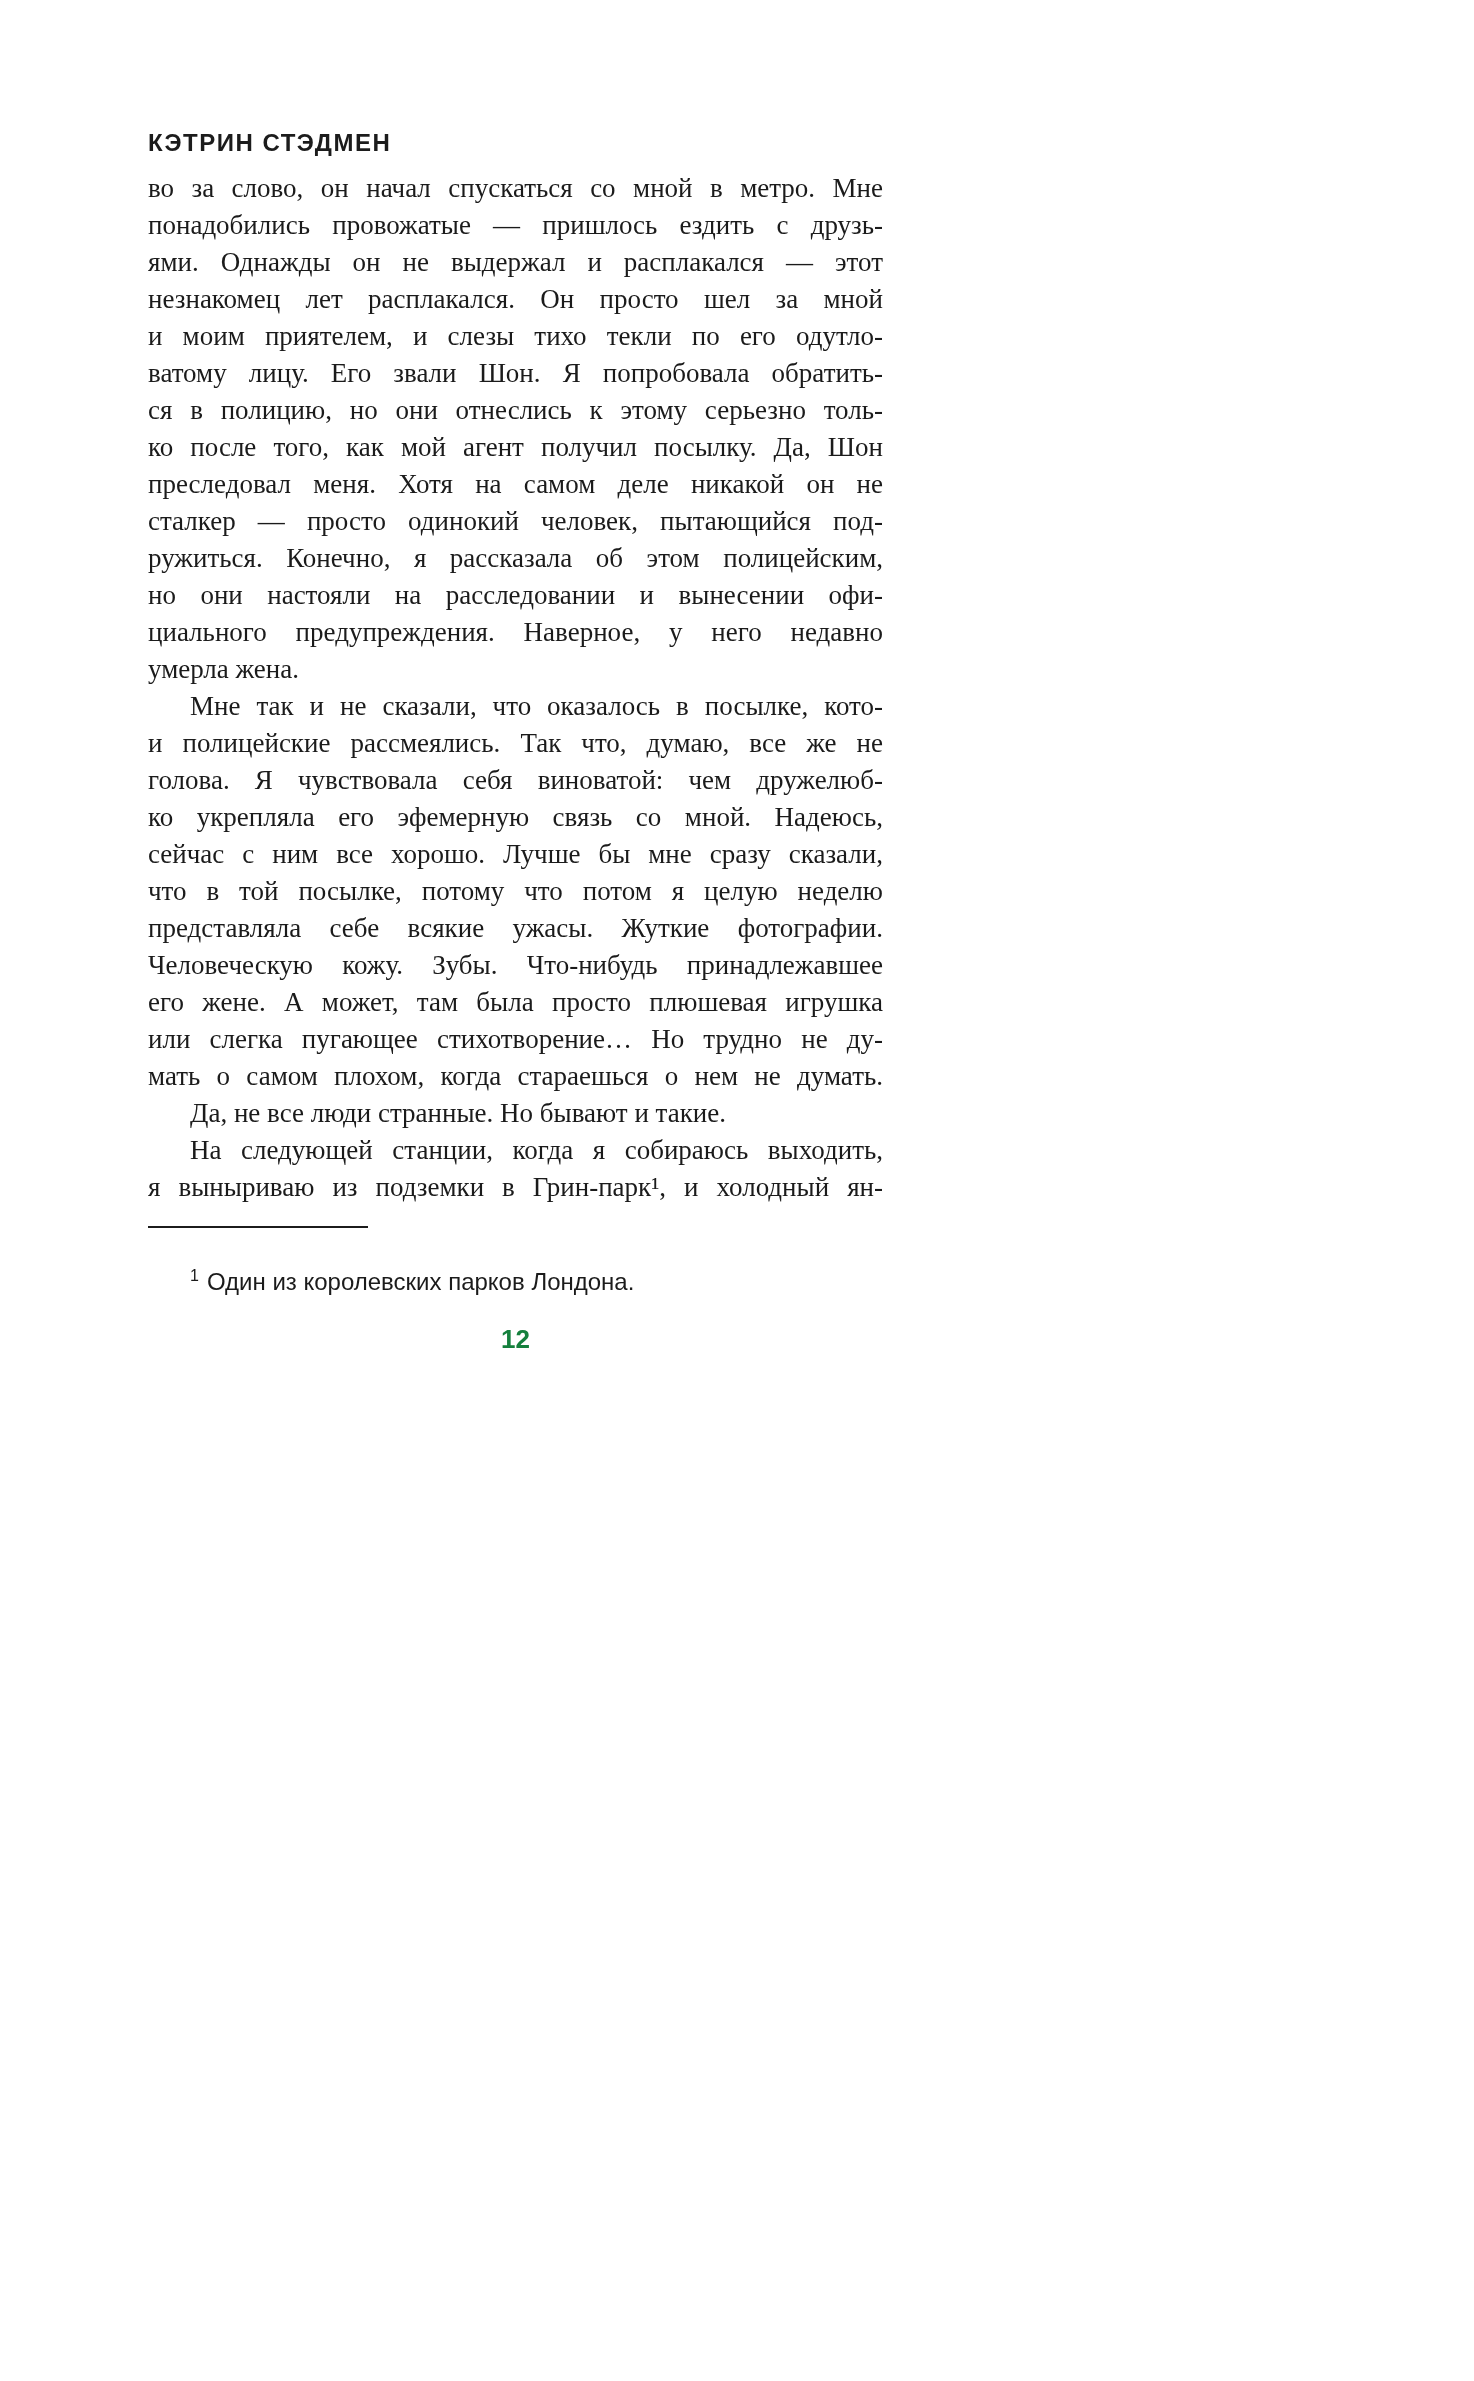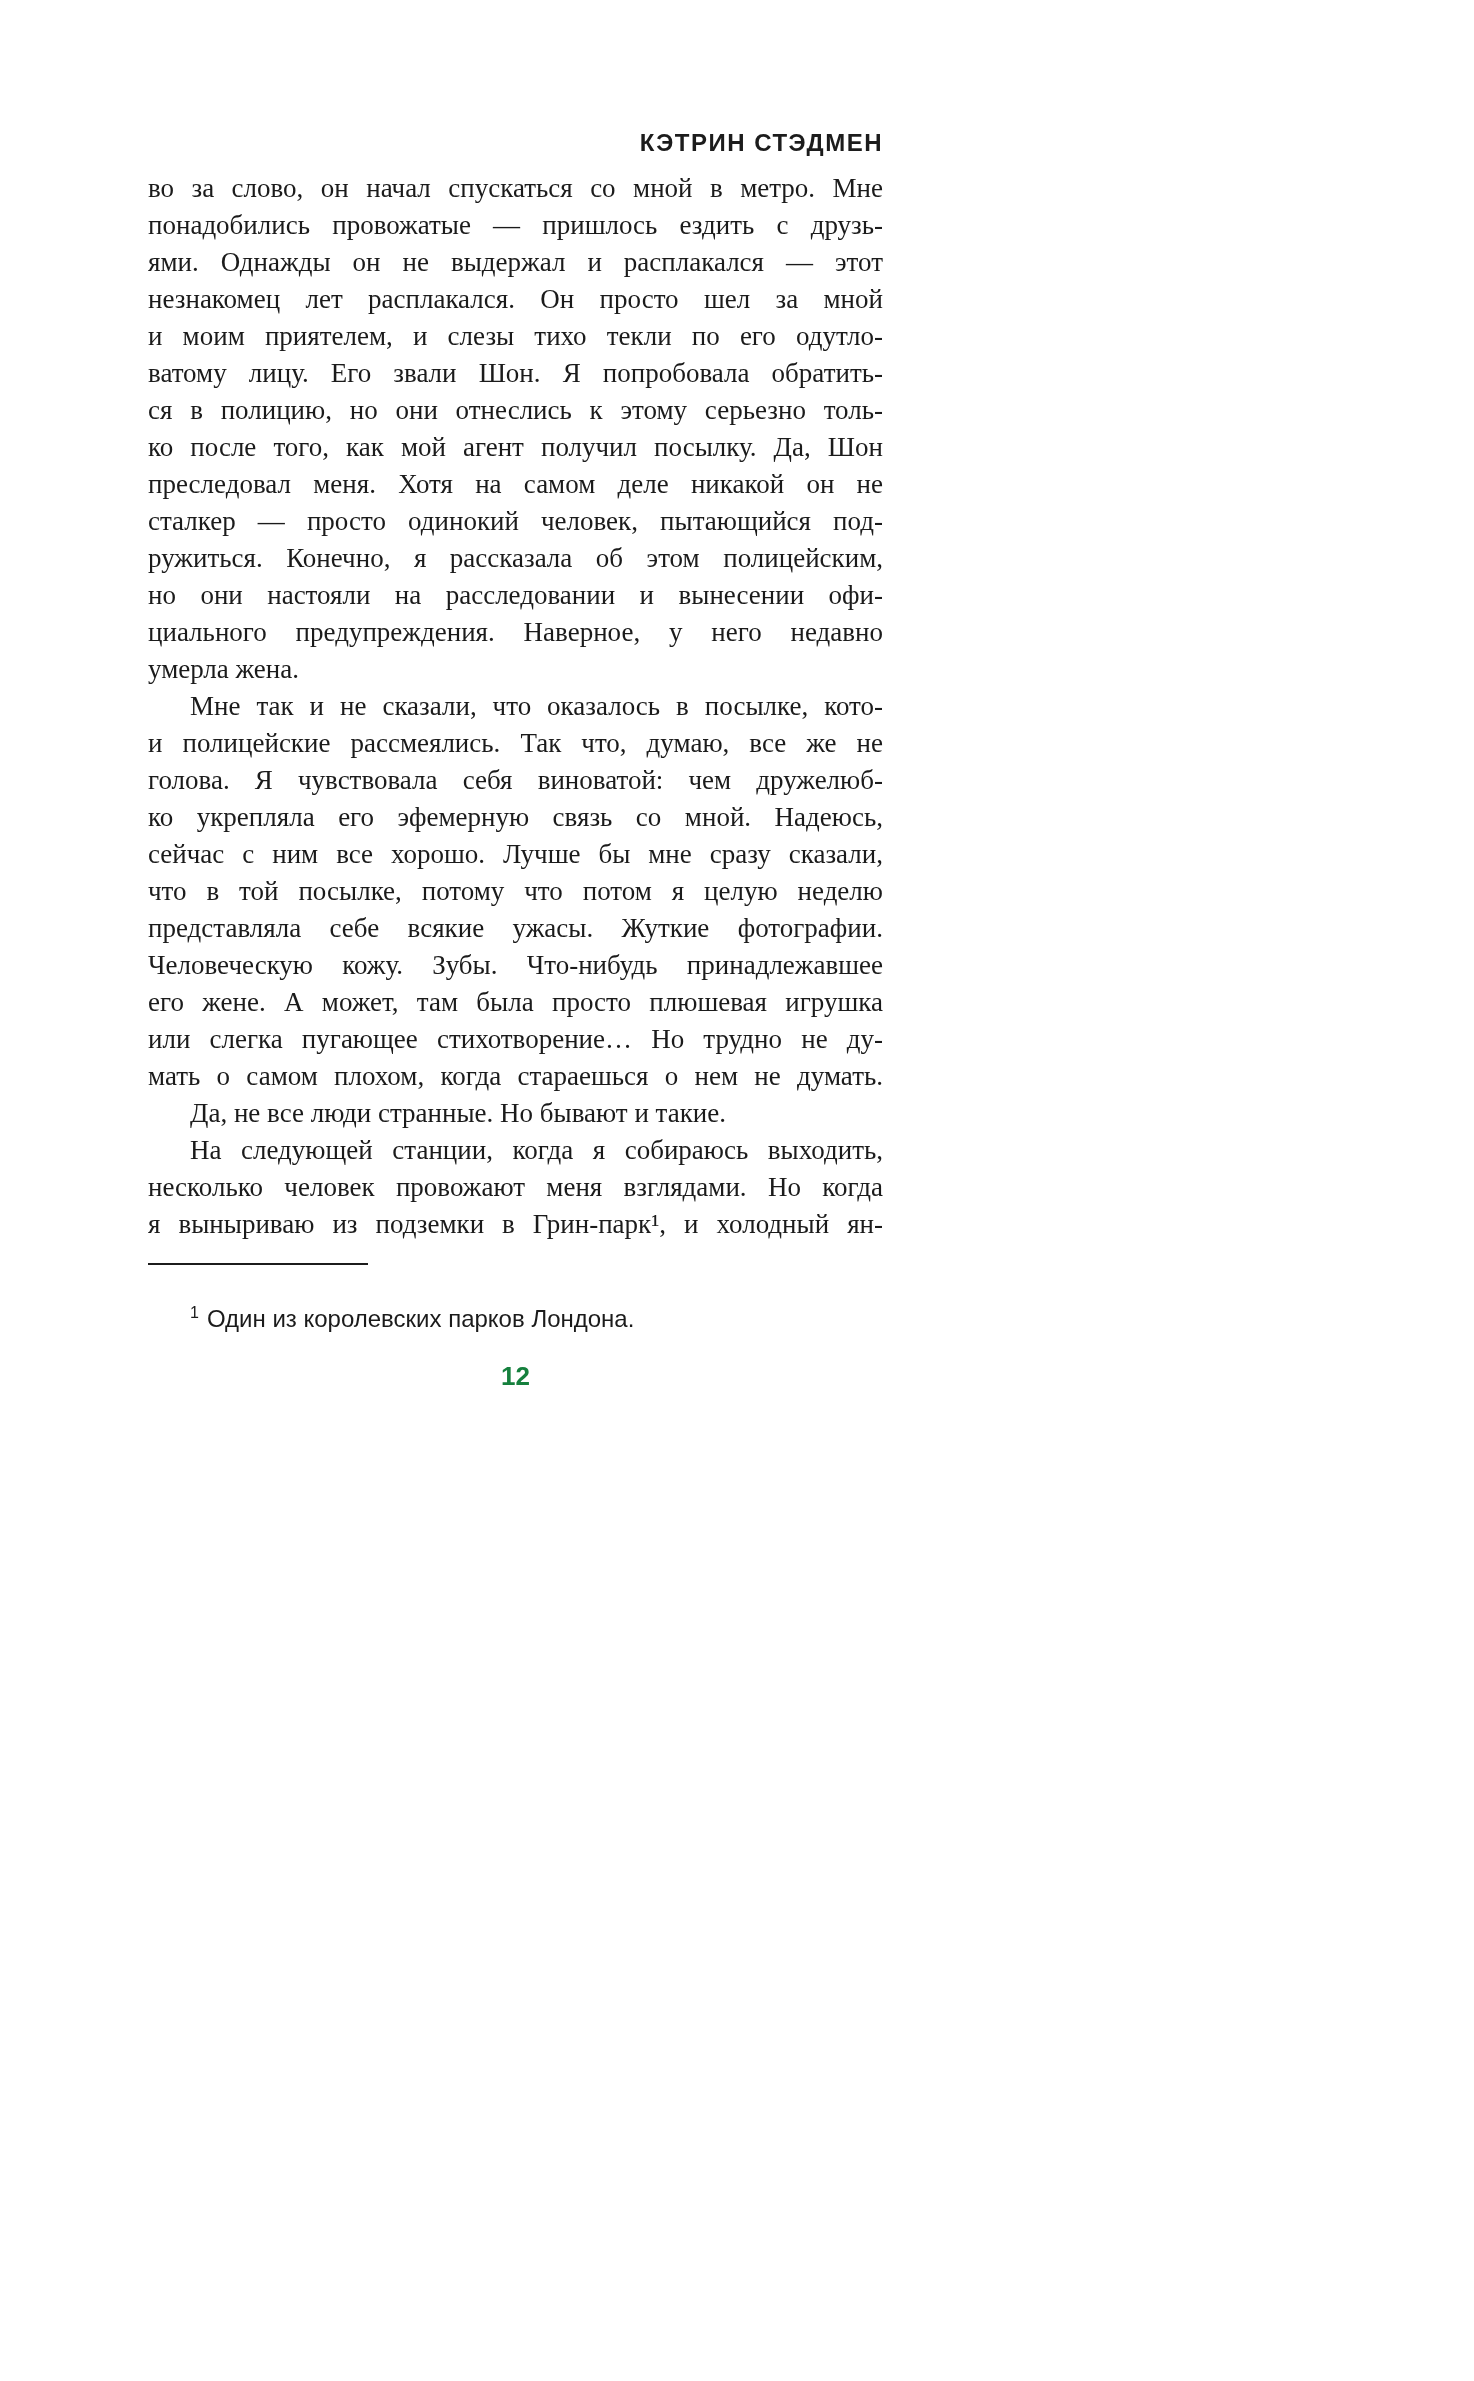--- a/index.html
+++ b/index.html
@@ -16,21 +16,21 @@
     color: #1c1c1c;
   }
   .content {
     position: absolute;
     left: 148px;
     top: 0;
     width: 735px;
   }
   .running-header {
     margin-top: 128px;
-    text-align: right;
+    text-align: left;
     font-family: "Liberation Sans", sans-serif;
     font-weight: 700;
     font-size: 24px;
     line-height: 30px;
     letter-spacing: 1.5px;
     color: #1c1c1c;
   }
   .body-text {
     margin-top: 12px;
     font-family: "Liberation Serif", serif;
@@ -105,21 +105,20 @@
         <div class="line">ко укрепляла его эфемерную связь со мной. Надеюсь,</div>
         <div class="line">сейчас с ним все хорошо. Лучше бы мне сразу сказали,</div>
         <div class="line">что в той посылке, потому что потом я целую неделю</div>
         <div class="line">представляла себе всякие ужасы. Жуткие фотографии.</div>
         <div class="line">Человеческую кожу. Зубы. Что-нибудь принадлежавшее</div>
         <div class="line">его жене. А может, там была просто плюшевая игрушка</div>
         <div class="line">или слегка пугающее стихотворение… Но трудно не ду-</div>
         <div class="line">мать о самом плохом, когда стараешься о нем не думать.</div>
         <div class="line indent flush">Да, не все люди странные. Но бывают и такие.</div>
         <div class="line indent">На следующей станции, когда я собираюсь выходить,</div>
-        <div class="line">несколько человек провожают меня взглядами. Но когда</div>
         <div class="line">я выныриваю из подземки в Грин-парк¹, и холодный ян-</div>
       </div>
 
     <div class="footnote-rule"></div>
 
     <div class="footnote">
       <sup>1</sup><span>Один из королевских парков Лондона.</span>
     </div>
 
     <div class="page-number">12</div>

